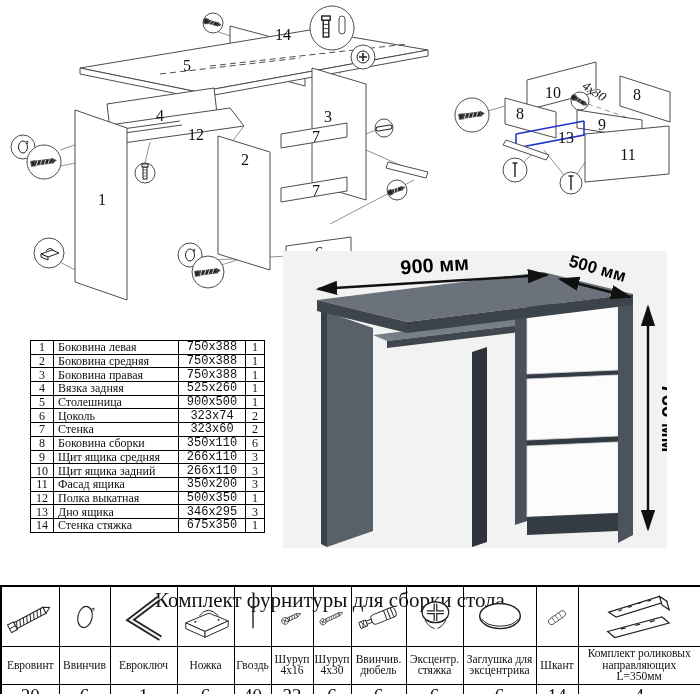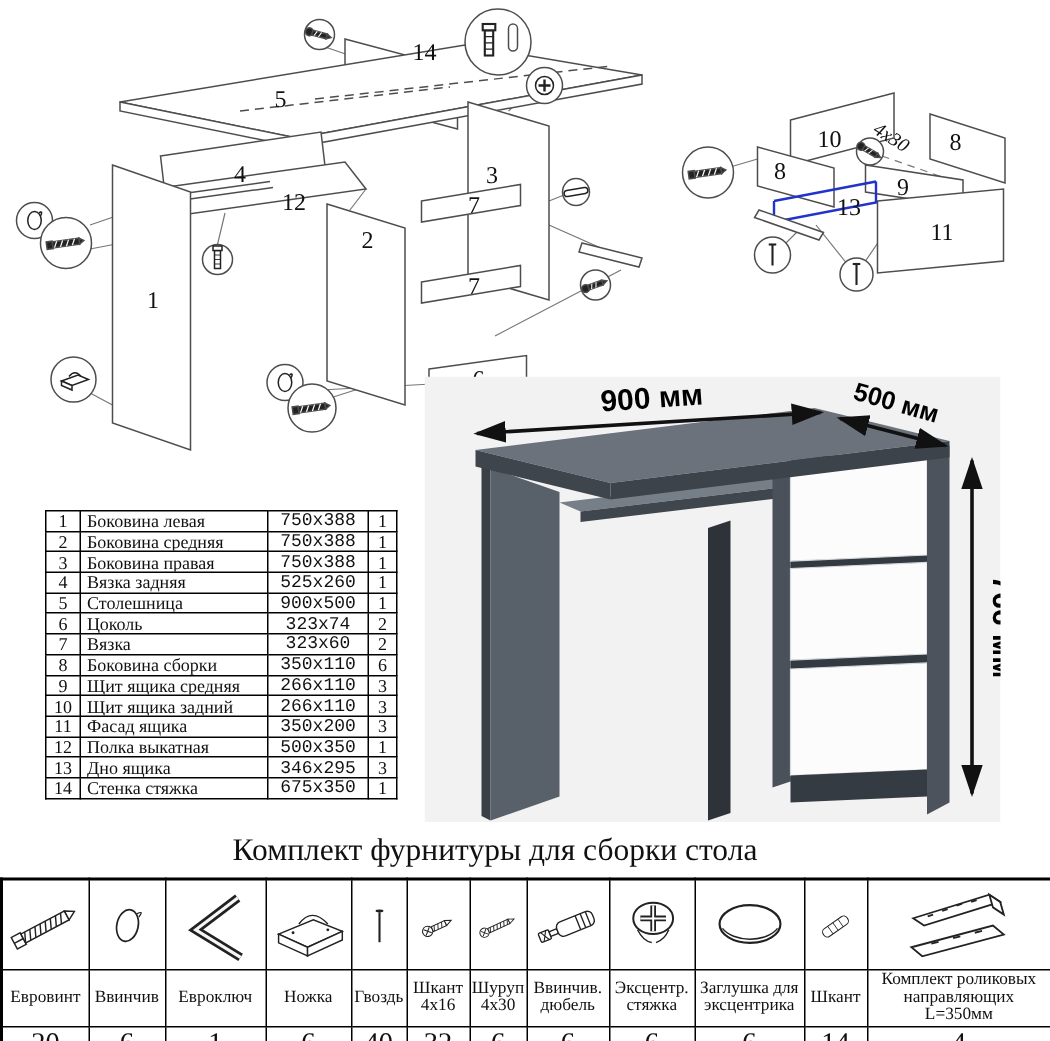--- a/index.html
+++ b/index.html
@@ -9,21 +9,21 @@
   
   table{border-collapse:collapse;}
   #parts-table{left:30px;top:340px;width:220px;table-layout:fixed;
                font-size:12px;line-height:12px;}
   #parts-table td{border:1px solid #000;height:12.7px;padding:0 2px;overflow:hidden;white-space:nowrap;}
   #parts-table td.num{text-align:center;width:18px;}
   #parts-table td.nm{width:118px;padding-left:4px;font-family:Liberation Serif, serif;}
   #parts-table td.sz{text-align:center;width:62px;font-family:Liberation Mono, monospace;}
   #parts-table td.qt{text-align:center;width:14px;}
   
-  #hw-title{left:0;top:554px;width:660px;text-align:center;font-size:21px;}
+  #hw-title{left:0;top:588px;width:660px;text-align:center;font-size:21px;}
   
   #hw-table{left:0;top:585px;width:700px;table-layout:fixed;border:2px solid #000;}
   #hw-table td{border:1px solid #000;text-align:center;vertical-align:middle;padding:0;}
   #hw-table tr.icons td{height:59px;}
   #hw-table tr.names td{height:22px;font-size:11.5px;line-height:11.5px;padding:1px;}
   #hw-table tr.qty td{height:22px;font-size:19px;}
   #hw-table svg{display:block;margin:0 auto;}
   svg text{font-family:"Liberation Serif","DejaVu Serif",serif;}
   .dimtxt{font-family:"Liberation Sans","DejaVu Sans",sans-serif;font-weight:bold;}
 </style>
@@ -289,21 +289,21 @@
           <td class="qt">1</td>
         </tr>
       <tr>
           <td class="num">6</td>
           <td class="nm">Цоколь</td>
           <td class="sz">323x74</td>
           <td class="qt">2</td>
         </tr>
       <tr>
           <td class="num">7</td>
-          <td class="nm">Вязка</td>
+          <td class="nm">Стенка</td>
           <td class="sz">323x60</td>
           <td class="qt">2</td>
         </tr>
       <tr>
           <td class="num">8</td>
           <td class="nm">Боковина сборки</td>
           <td class="sz">350x110</td>
           <td class="qt">6</td>
         </tr>
       <tr>
@@ -457,21 +457,21 @@
               <use href="#hw-rails"></use>
             </svg>
           </td>
       </tr>
       <tr class="names">
         <td>Евровинт</td>
         <td>Ввинчив</td>
         <td>Евроключ</td>
         <td>Ножка</td>
         <td>Гвоздь</td>
-        <td>Шкант 4x16</td>
+        <td>Шуруп 4x16</td>
         <td>Шуруп 4x30</td>
         <td>Ввинчив. дюбель</td>
         <td>Эксцентр. стяжка</td>
         <td>Заглушка для эксцентрика</td>
         <td>Шкант</td>
         <td>Комплект роликовых направляющих L=350мм</td>
       </tr>
       <tr class="qty">
         <td>20</td>
         <td>6</td>

